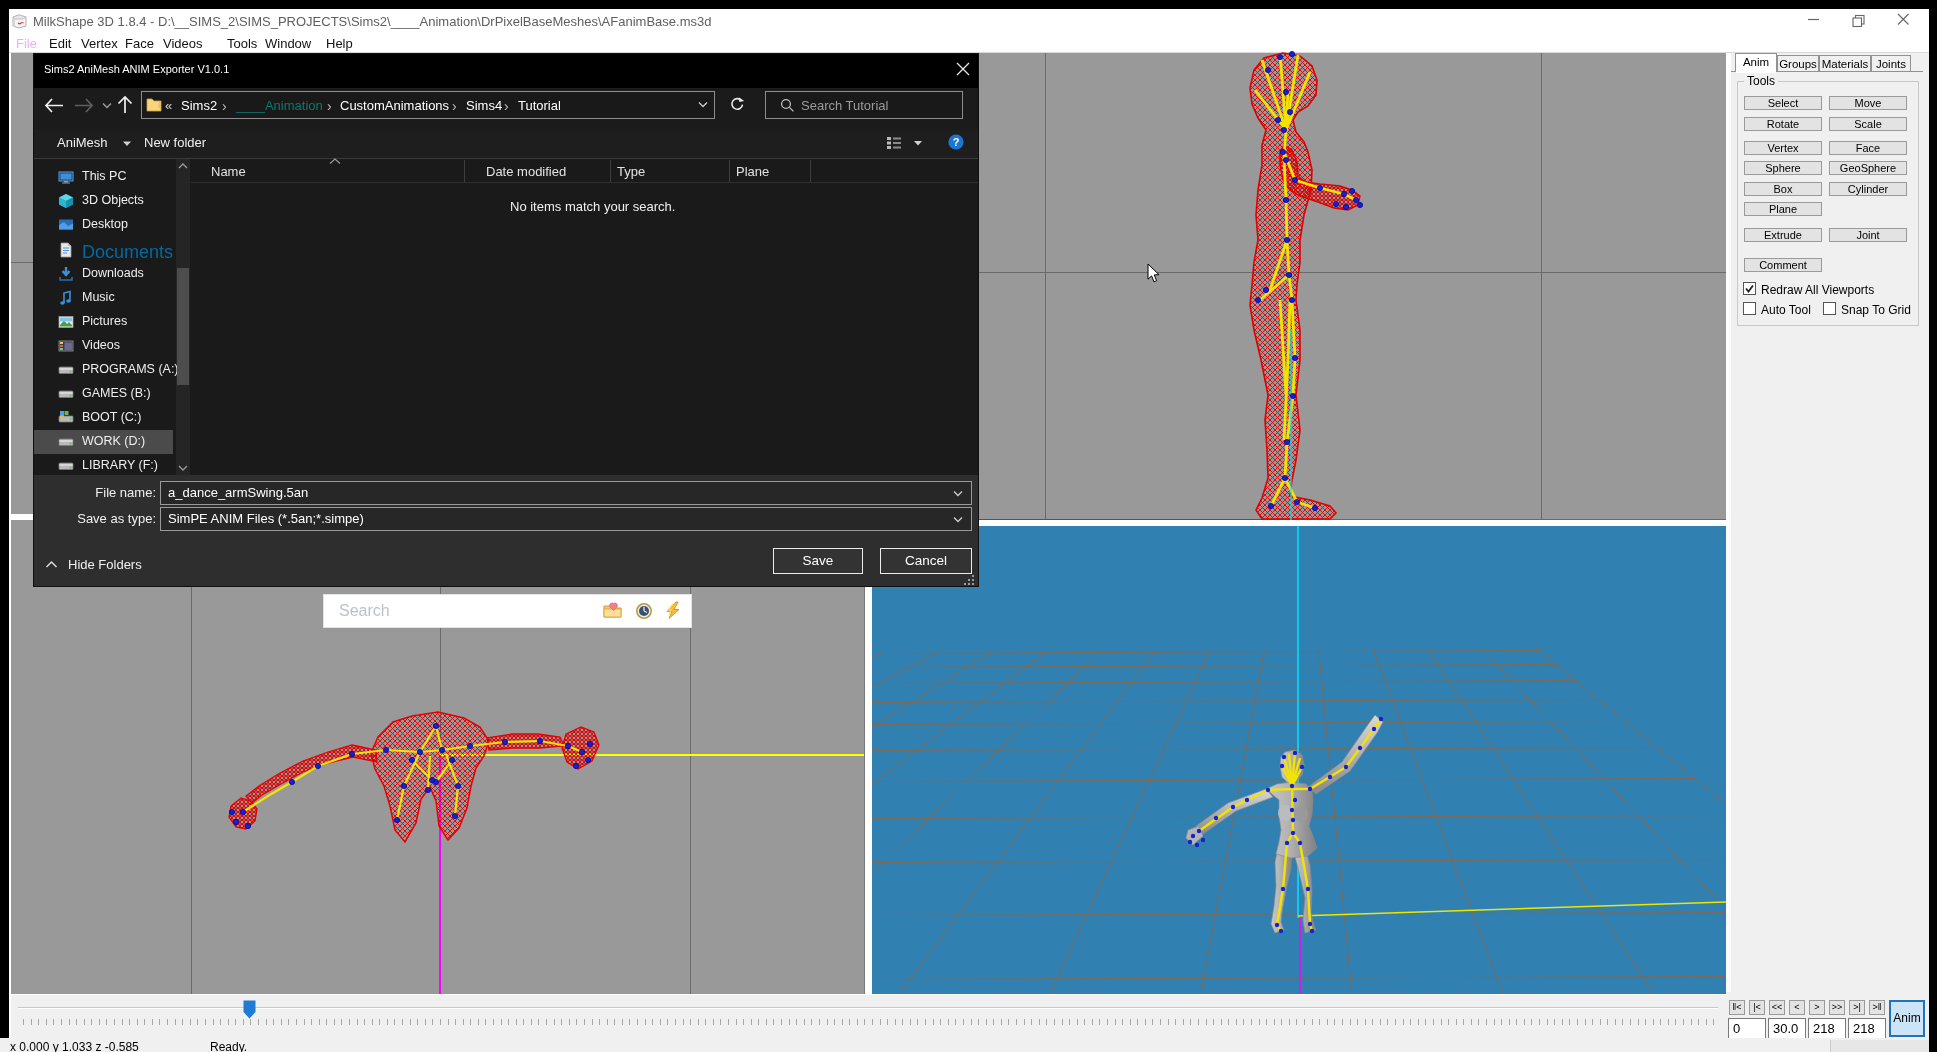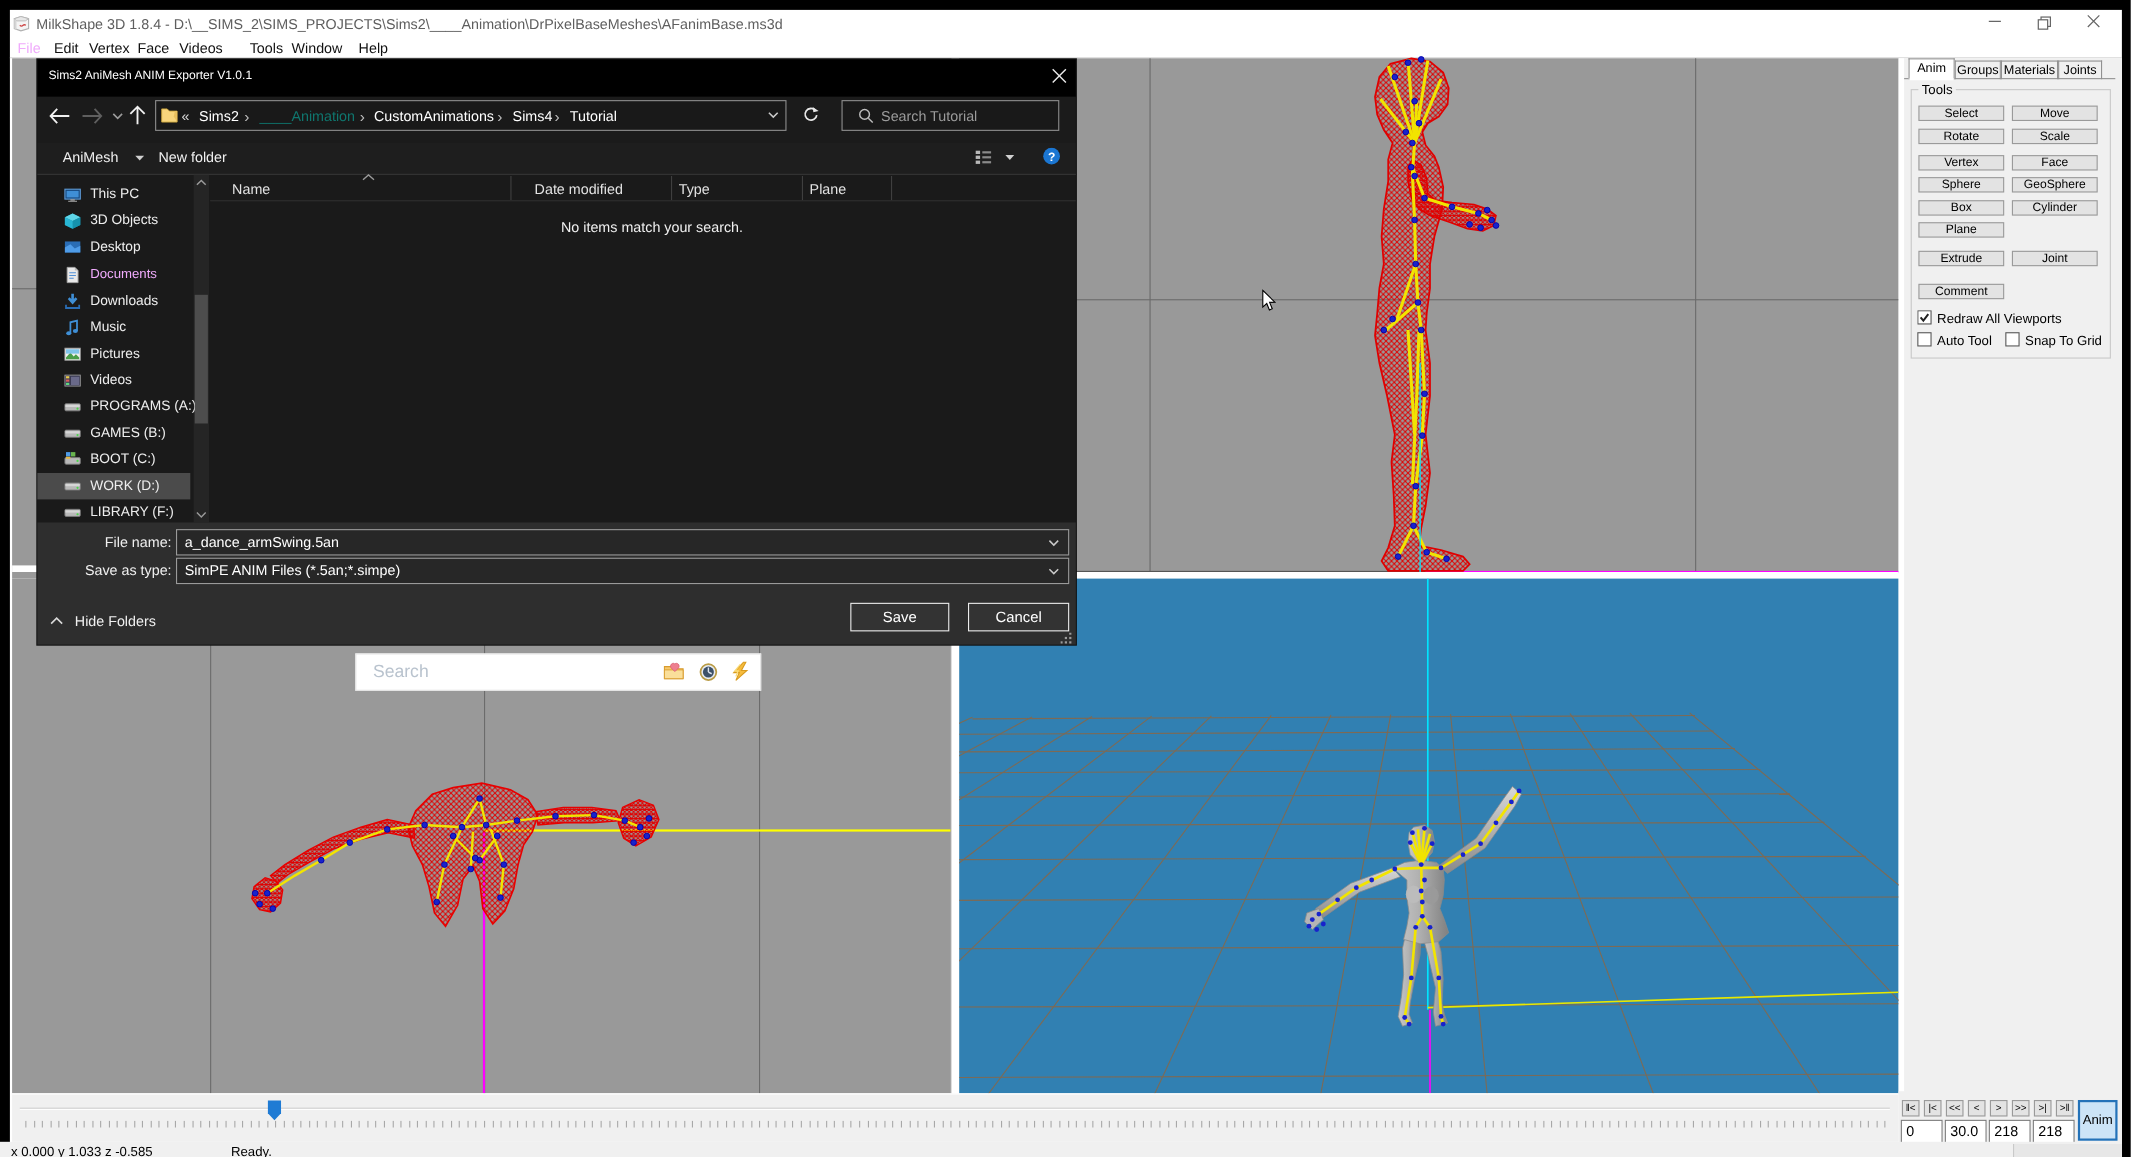--- a/index.html
+++ b/index.html
@@ -653,21 +653,21 @@
 <svg class="a" style="left:58px;top:217px;z-index:12" width="16" height="16" viewBox="0 0 16 16">
     <rect x="1" y="2.5" width="14" height="10" fill="#2a6db5"></rect>
     <path d="M1,8 L6,5 L10,9 L15,6.5 L15,12.5 L1,12.5 Z" fill="#4f9ce8"></path>
   </svg>
 <div class="a" style="left:82px;top:217px;font-size:12.5px;color:#eee;z-index:12;white-space:nowrap">Desktop</div>
 <svg class="a" style="left:58px;top:242px;z-index:12" width="16" height="16" viewBox="0 0 16 16">
     <path d="M3,1 L10,1 L13,4 L13,15 L3,15 Z" fill="#e8e8e8" stroke="#9a9a9a" stroke-width="0.8"></path>
     <path d="M10,1 L10,4 L13,4 Z" fill="#b9b9b9"></path>
     <path d="M5,6 H11 M5,8.5 H11 M5,11 H9" stroke="#4f8fd6" stroke-width="1"></path>
   </svg>
-<div class="a" style="left:82px;top:242px;font-size:12px;color:#f0abfc;z-index:12;white-space:nowrap">Documents</div>
+<div class="a" style="left:82px;top:242px;font-size:18px;color:#0369a1;z-index:12;white-space:nowrap">Documents</div>
 <svg class="a" style="left:58px;top:266px;z-index:12" width="16" height="16" viewBox="0 0 16 16">
     <path d="M8,1 L8,8 M4.5,5 L8,9 L11.5,5" stroke="#3f8fd6" stroke-width="2.4" fill="none"></path>
     <path d="M2,11 L2,14 L14,14 L14,11" stroke="#2a6db5" stroke-width="1.6" fill="none"></path>
   </svg>
 <div class="a" style="left:82px;top:266px;font-size:12.5px;color:#eee;z-index:12;white-space:nowrap">Downloads</div>
 <svg class="a" style="left:58px;top:290px;z-index:12" width="16" height="16" viewBox="0 0 16 16">
     <path d="M6,13 L6,3 L12,1.5 L12,11" stroke="#3f8fd6" stroke-width="1.6" fill="none"></path>
     <ellipse cx="4.5" cy="13" rx="2.3" ry="1.8" fill="#3f8fd6"></ellipse>
     <ellipse cx="10.5" cy="11" rx="2.3" ry="1.8" fill="#3f8fd6"></ellipse>
   </svg>

